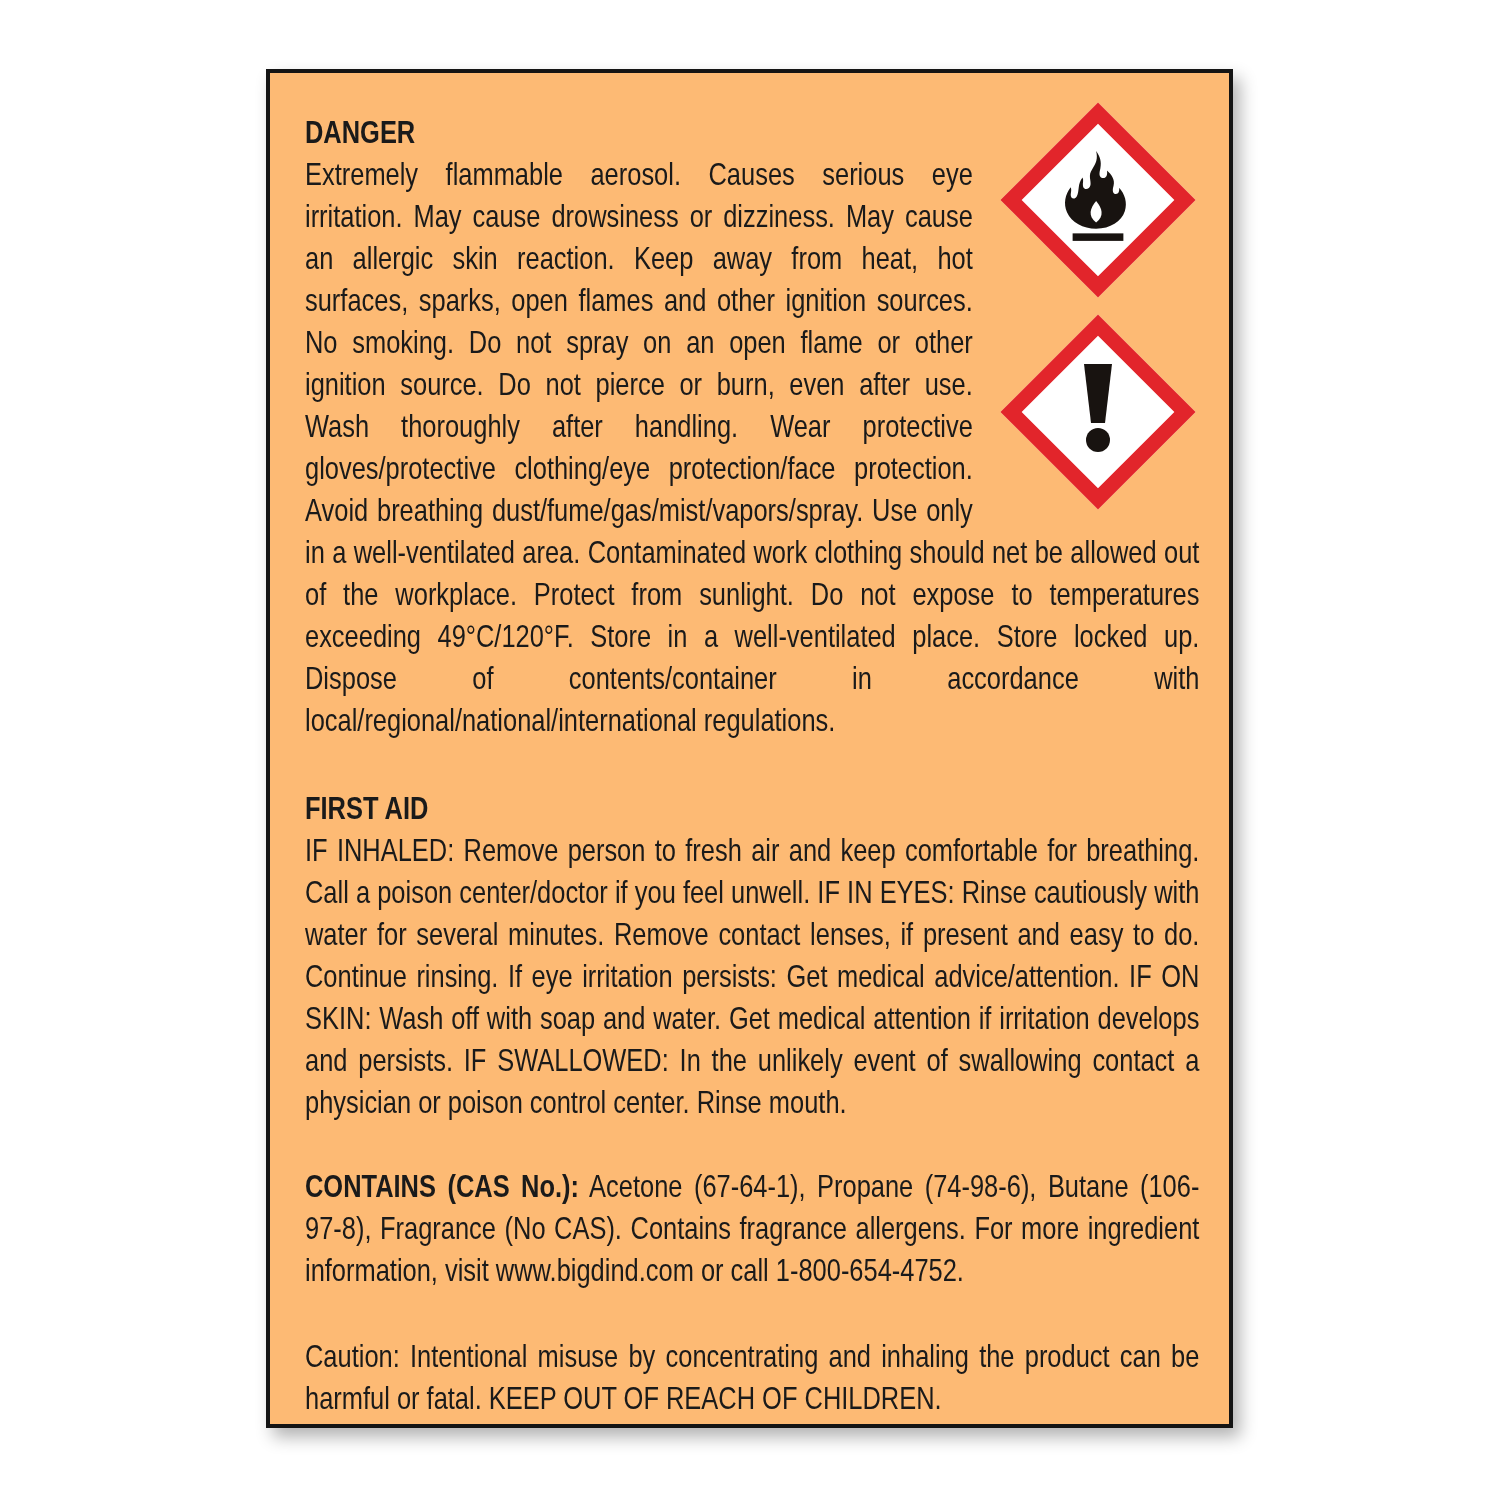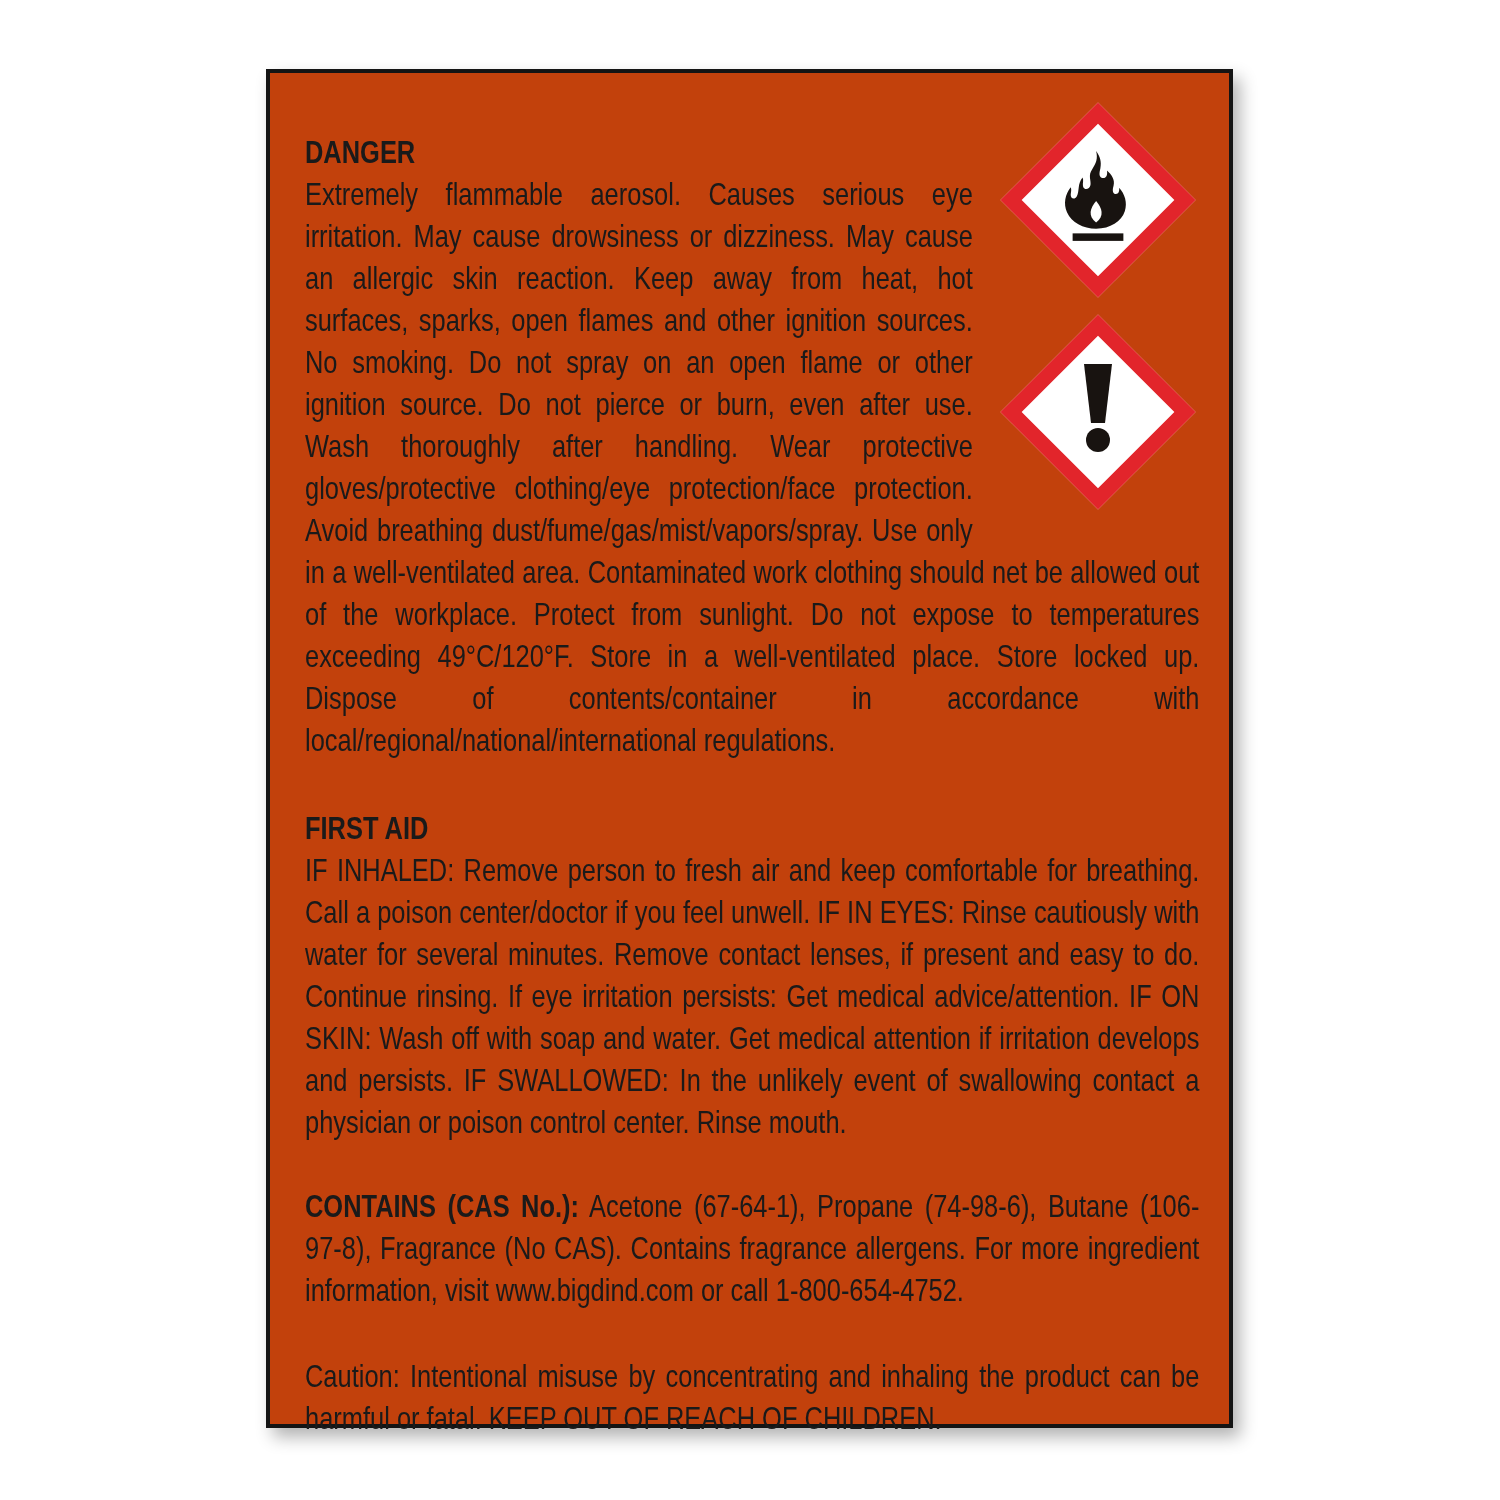--- a/index.html
+++ b/index.html
@@ -1,21 +1,21 @@
 <!DOCTYPE html>
 <html><head>
 <meta charset="utf-8">
 <style>
   html,body{margin:0;padding:0;background:#ffffff;}
   .page{position:relative;width:1500px;height:1500px;background:#ffffff;overflow:hidden;
         font-family:"Liberation Sans","DejaVu Sans",sans-serif;}
   .label{position:absolute;left:266px;top:69px;width:967px;height:1359px;box-sizing:border-box;
-         background:#c2410c;border:4px solid #141414;
+         background:#fdba74;border:4px solid #141414;
          box-shadow:7px 9px 16px rgba(0,0,0,0.30);
-         padding:58px 0 0 35px;}
+         padding:38px 0 0 35px;}
   
   .textflow{position:relative;width:1125px;transform:scaleX(0.795);transform-origin:0 0;
             color:#1a1a1a;font-size:32px;line-height:42px;text-align:justify;
             overflow-wrap:break-word;}
   .textflow h1,.textflow h2{margin:0;font-size:32px;line-height:42px;font-weight:700;text-align:left;}
   .textflow h2{margin-top:46px;}
   .textflow p{margin:0;}
   .textflow p.contains{margin-top:42px;}
   .textflow p.caution{margin-top:44px;}
   .bold{font-weight:700;}

